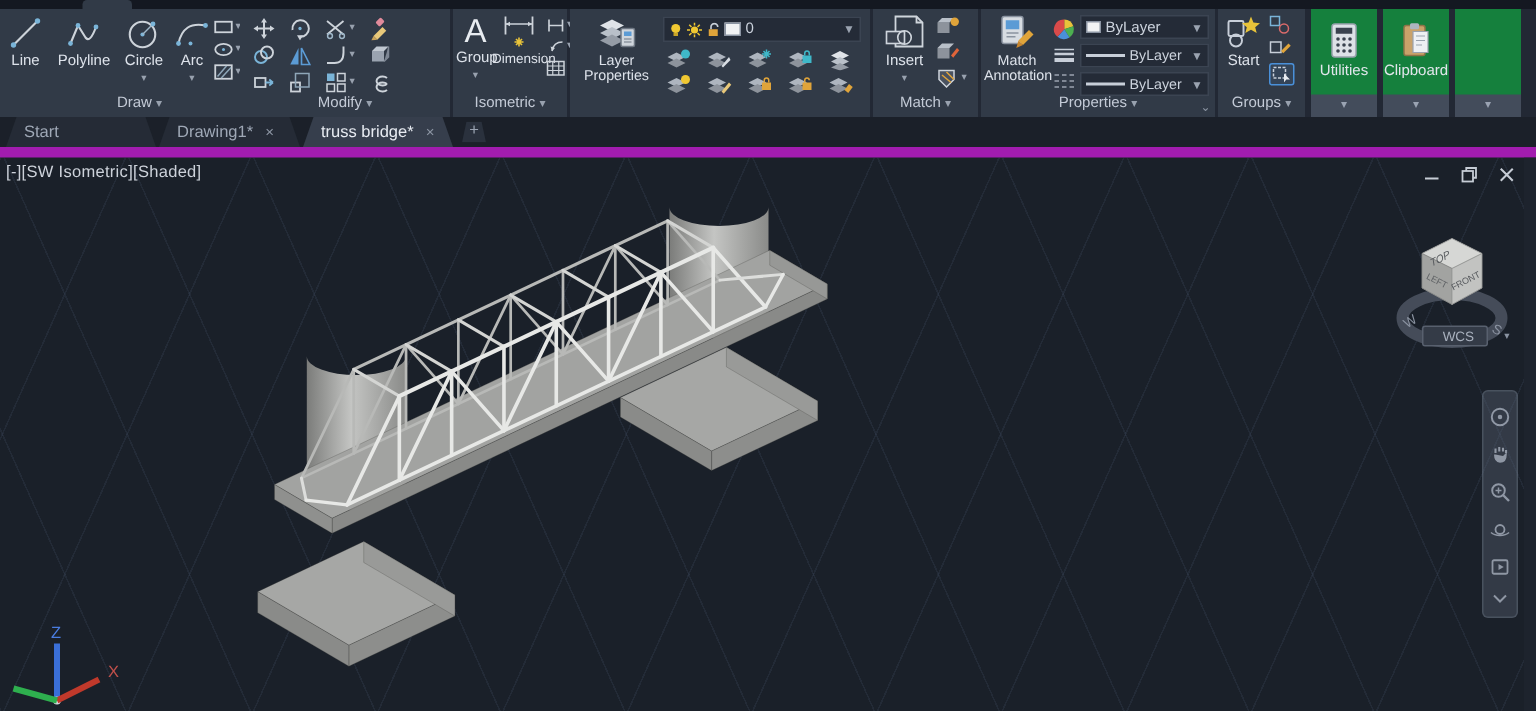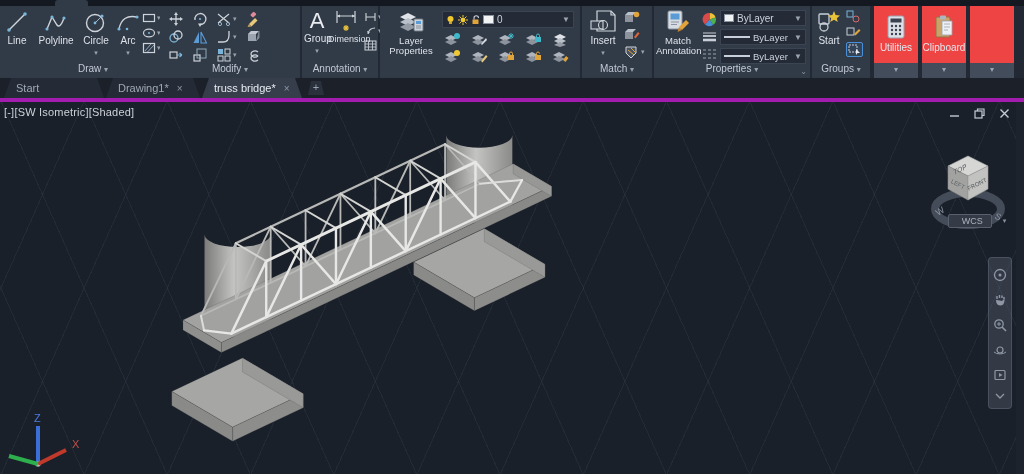--- a/index.html
+++ b/index.html
@@ -19,34 +19,34 @@
   .bigbtn { position:absolute; top:3px; text-align:center; color:#dde2ea; font-size:10px; }
   .bigbtn .ic { display:block; margin:0 auto; }
   .bigbtn .lb { display:block; margin-top:1px; line-height:10px; }
   .tiny { font-size:7px; color:#98a1ae; line-height:6px; }
   .scol { position:absolute; display:flex; flex-direction:column; gap:3px; }
   .srow { display:flex; align-items:center; gap:1px; }
   .dropfield { position:absolute; background:#242b37; border:1px solid #3b4452; display:flex; align-items:center; gap:3px; padding:0 3px; color:#ccd3dd; font-size:10px; }
   .dropfield .dcar { margin-left:auto; color:#9aa3b0; font-size:8px; }
   .sw { width:11px; height:9px; background:#f2f3f4; border:1px solid #8b94a2; }
   .lineSample { flex:1; height:2px; background:#c8cfd9; }
-  .collapsed { background:#ef4444; }
+  .collapsed { background:#15803d; }
   .collapsed .cbody { position:absolute; left:0; right:0; top:0; bottom:16px; display:flex; flex-direction:column; align-items:center; justify-content:center; gap:3px; color:#e2e6ec; font-size:10px; }
   .collapsed .cfoot { position:absolute; left:0; right:0; bottom:0; height:15px; background:#434c5b; text-align:center; color:#9aa3b2; font-size:8px; line-height:14px; }
   .groupsel { border:1px solid #4a90d9; background:rgba(74,144,217,.12); border-radius:2px; }
 
   
   .tabbar { position:absolute; left:0; top:78px; width:1024px; height:20px; background:#1b2029;padding-left:11px; }
   .ftab { position:absolute; top:0; height:20px; display:flex; align-items:center; gap:8px; padding:0 12px; font-size:11px; color:#9fa8b6; background:#252b36; clip-path:polygon(7px 0, calc(100% - 7px) 0, 100% 100%, 0 100%); }
   .ftab.active { background:#363e4c; color:#e8ecf2; }
   .ftab .x { font-size:10px; color:#8d96a4; }
   .newtab { position:absolute; top:3px; width:16px; height:14px; background:#2a313d; color:#9aa3b1; font-size:11px; text-align:center; line-height:13px; clip-path:polygon(3px 0, calc(100% - 3px) 0, 100% 100%, 0 100%); }
 
   
-  .viewport { position:absolute; left:0; top:98px; width:1024px; height:376px; background:#1a2029; border-top:4px solid #a21caf; overflow:hidden; }
+  .viewport { position:absolute; left:0; top:98px; width:1024px; height:376px; background:#1a2029; border-top:7px solid #a21caf; overflow:hidden; }
   .viewport .grid { position:absolute; inset:0;
     background-image:
       repeating-linear-gradient(114deg, rgba(70,84,108,.20) 0 1px, transparent 1px 76px),
       repeating-linear-gradient(66deg,  rgba(70,84,108,.20) 0 1px, transparent 1px 76px); }
   .vplabel { position:absolute; left:4px; top:4px; font-size:11px; color:#cdd2da; letter-spacing:.2px; }
   .winbtns { position:absolute; right:14px; top:6px; display:flex; gap:14px; }
   .winbtns svg { display:block; }
   .rightstrip { position:absolute; right:0; top:0; width:8px; height:376px; background:#1d232d; }
 
   
@@ -237,21 +237,21 @@
               <path d="M11 2 Q5 2 4 8" fill="none" stroke="#cdd3da" stroke-width="1.1"></path>
               <path d="M4 8 L3 5 L6 6 Z" fill="#cdd3da"></path>
             </svg>
             <span class="tiny">▾</span>
           </span>
         <svg width="13" height="11" viewBox="0 0 13 11">
             <rect x="1" y="1" width="11" height="9" fill="none" stroke="#cdd3da" stroke-width="1"></rect>
             <path d="M1 4 H12 M1 7 H12 M4.5 1 V10 M8.5 1 V10" stroke="#cdd3da" stroke-width=".8"></path>
           </svg>
       </div>
-      <div class="plabel"><span>Annotation</span> <span class="car">▾</span></div>
+      <div class="plabel"><span>Isometric</span> <span class="car">▾</span></div>
     </div>
 
     <div class="panel" style="left:380px;width:200px;">
       <div class="bigbtn" style="left:4px;width:54px;font-size:9.5px;">
         <svg class="ic" width="28" height="26" viewBox="0 0 28 26">
           <path d="M3 8 L11 4 L19 8 L11 12 Z" fill="#dfe3e8"></path>
           <path d="M3 13 L11 9 L19 13 L11 17 Z" fill="#b9c0c9"></path>
           <path d="M3 18 L11 14 L19 18 L11 22 Z" fill="#959ca6"></path>
           <rect x="17" y="10" width="9" height="12" rx="1" fill="#cfd5dc" stroke="#6f7884"></rect>
           <rect x="19" y="12" width="5" height="3" fill="#5b9bd5"></rect>

